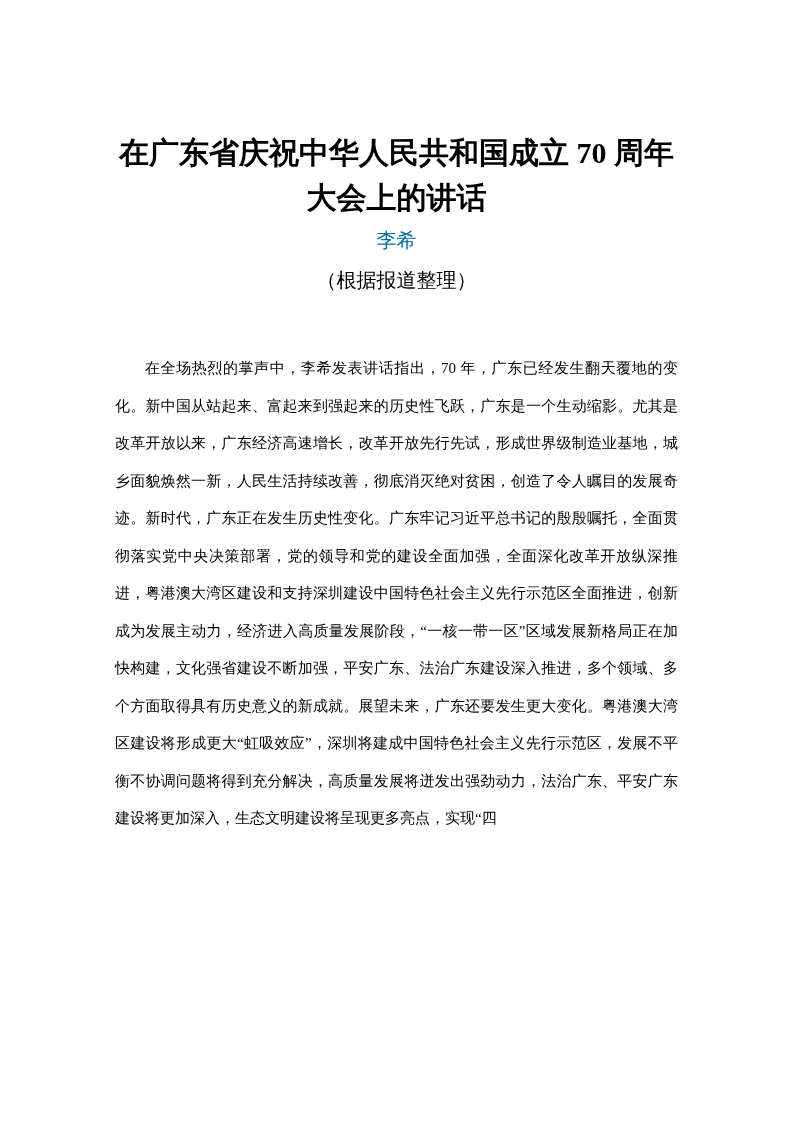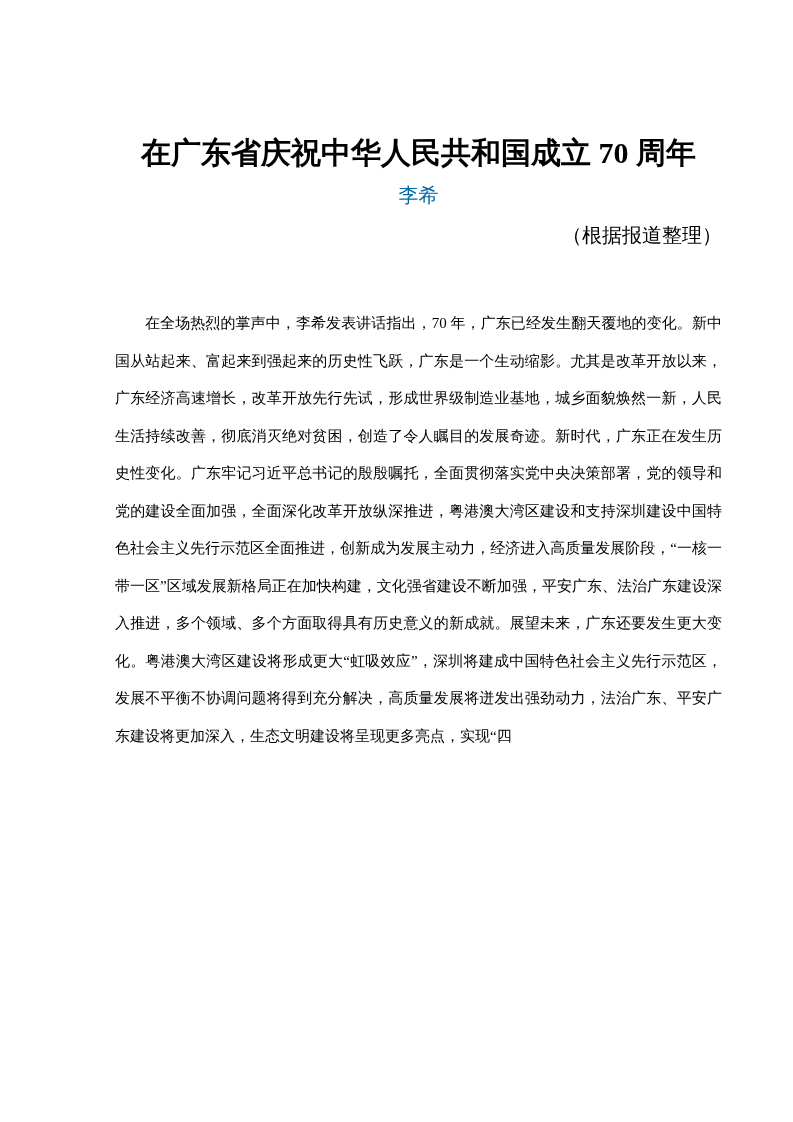--- a/index.html
+++ b/index.html
@@ -6,21 +6,21 @@
     margin: 0;
     padding: 0;
     background: #ffffff;
   }
   .page {
     position: relative;
     width: 793px;
     height: 1122px;
     background: #ffffff;
     box-sizing: border-box;
-    padding: 130px 71px 0 115px;
+    padding: 130px 115px 0 115px;
     color: #000000;
     font-family: "Liberation Serif", "DejaVu Serif", serif;
     overflow: hidden;
   }
   .doc-title {
     margin: 0;
     font-size: 30px;
     font-weight: bold;
     line-height: 45px;
     text-align: center;
@@ -36,21 +36,21 @@
     font-size: 20px;
     line-height: 40px;
     text-align: center;
     font-weight: normal;
     color: #0369a1;
   }
   .doc-source-note {
     margin: 0;
     font-size: 20px;
     line-height: 40px;
-    text-align: right;
+    text-align: center;
     font-weight: normal;
     color: #000000;
   }
   .doc-body {
     margin: 50px 0 0 0;
     font-size: 15px;
     line-height: 37.5px;
     text-align: justify;
     text-indent: 2em;
     color: #000000;
@@ -58,20 +58,21 @@
     font-family: "Liberation Serif", "DejaVu Serif", serif;
   }
 </style>
 </head>
 <body>
 
 <div class="page">
 
   <h1 class="doc-title">
     <span class="title-line">在广东省庆祝中华人民共和国成立 70 周年</span>
+    <span class="title-line">大会上的讲话</span>
   </h1>
 
   <div class="doc-author">李希</div>
 
   <div class="doc-source-note">（根据报道整理）</div>
 
   <p class="doc-body">在全场热烈的掌声中，李希发表讲话指出，70 年，广东已经发生翻天覆地的变化。新中国从站起来、富起来到强起来的历史性飞跃，广东是一个生动缩影。尤其是改革开放以来，广东经济高速增长，改革开放先行先试，形成世界级制造业基地，城乡面貌焕然一新，人民生活持续改善，彻底消灭绝对贫困，创造了令人瞩目的发展奇迹。新时代，广东正在发生历史性变化。广东牢记习近平总书记的殷殷嘱托，全面贯彻落实党中央决策部署，党的领导和党的建设全面加强，全面深化改革开放纵深推进，粤港澳大湾区建设和支持深圳建设中国特色社会主义先行示范区全面推进，创新成为发展主动力，经济进入高质量发展阶段，“一核一带一区”区域发展新格局正在加快构建，文化强省建设不断加强，平安广东、法治广东建设深入推进，多个领域、多个方面取得具有历史意义的新成就。展望未来，广东还要发生更大变化。粤港澳大湾区建设将形成更大“虹吸效应”，深圳将建成中国特色社会主义先行示范区，发展不平衡不协调问题将得到充分解决，高质量发展将迸发出强劲动力，法治广东、平安广东建设将更加深入，生态文明建设将呈现更多亮点，实现“四</p>
 
 </div>
 

